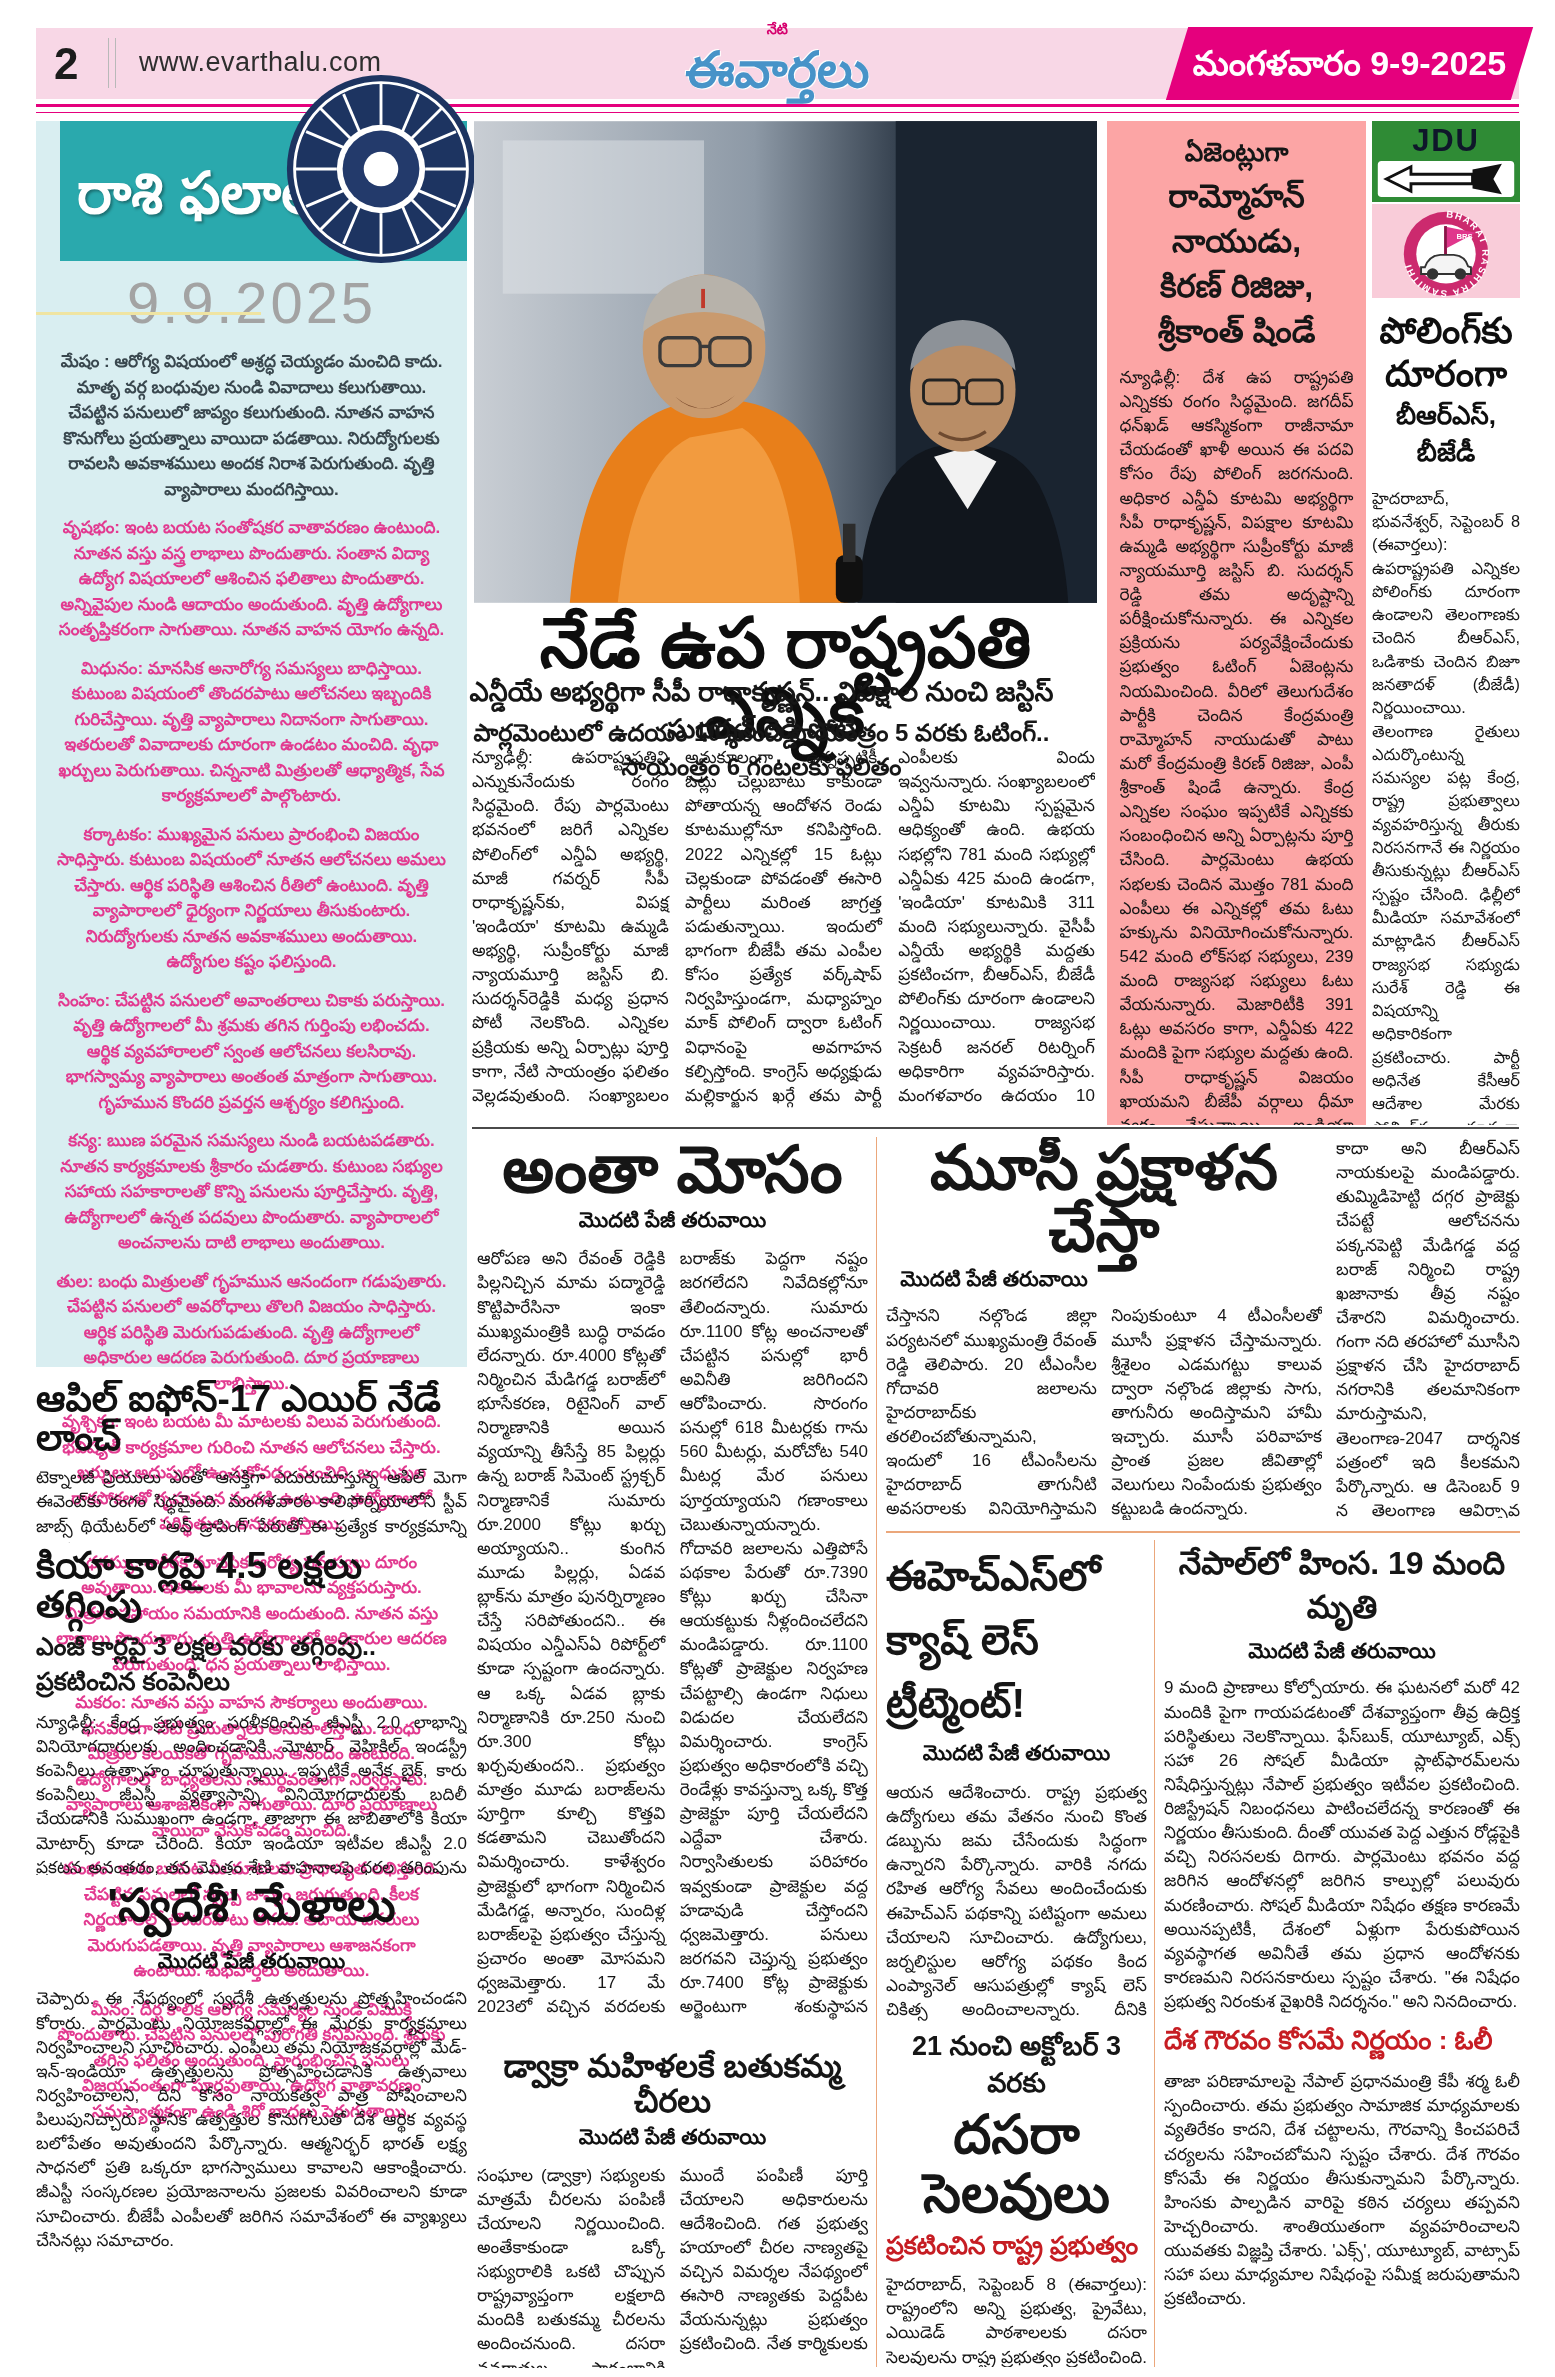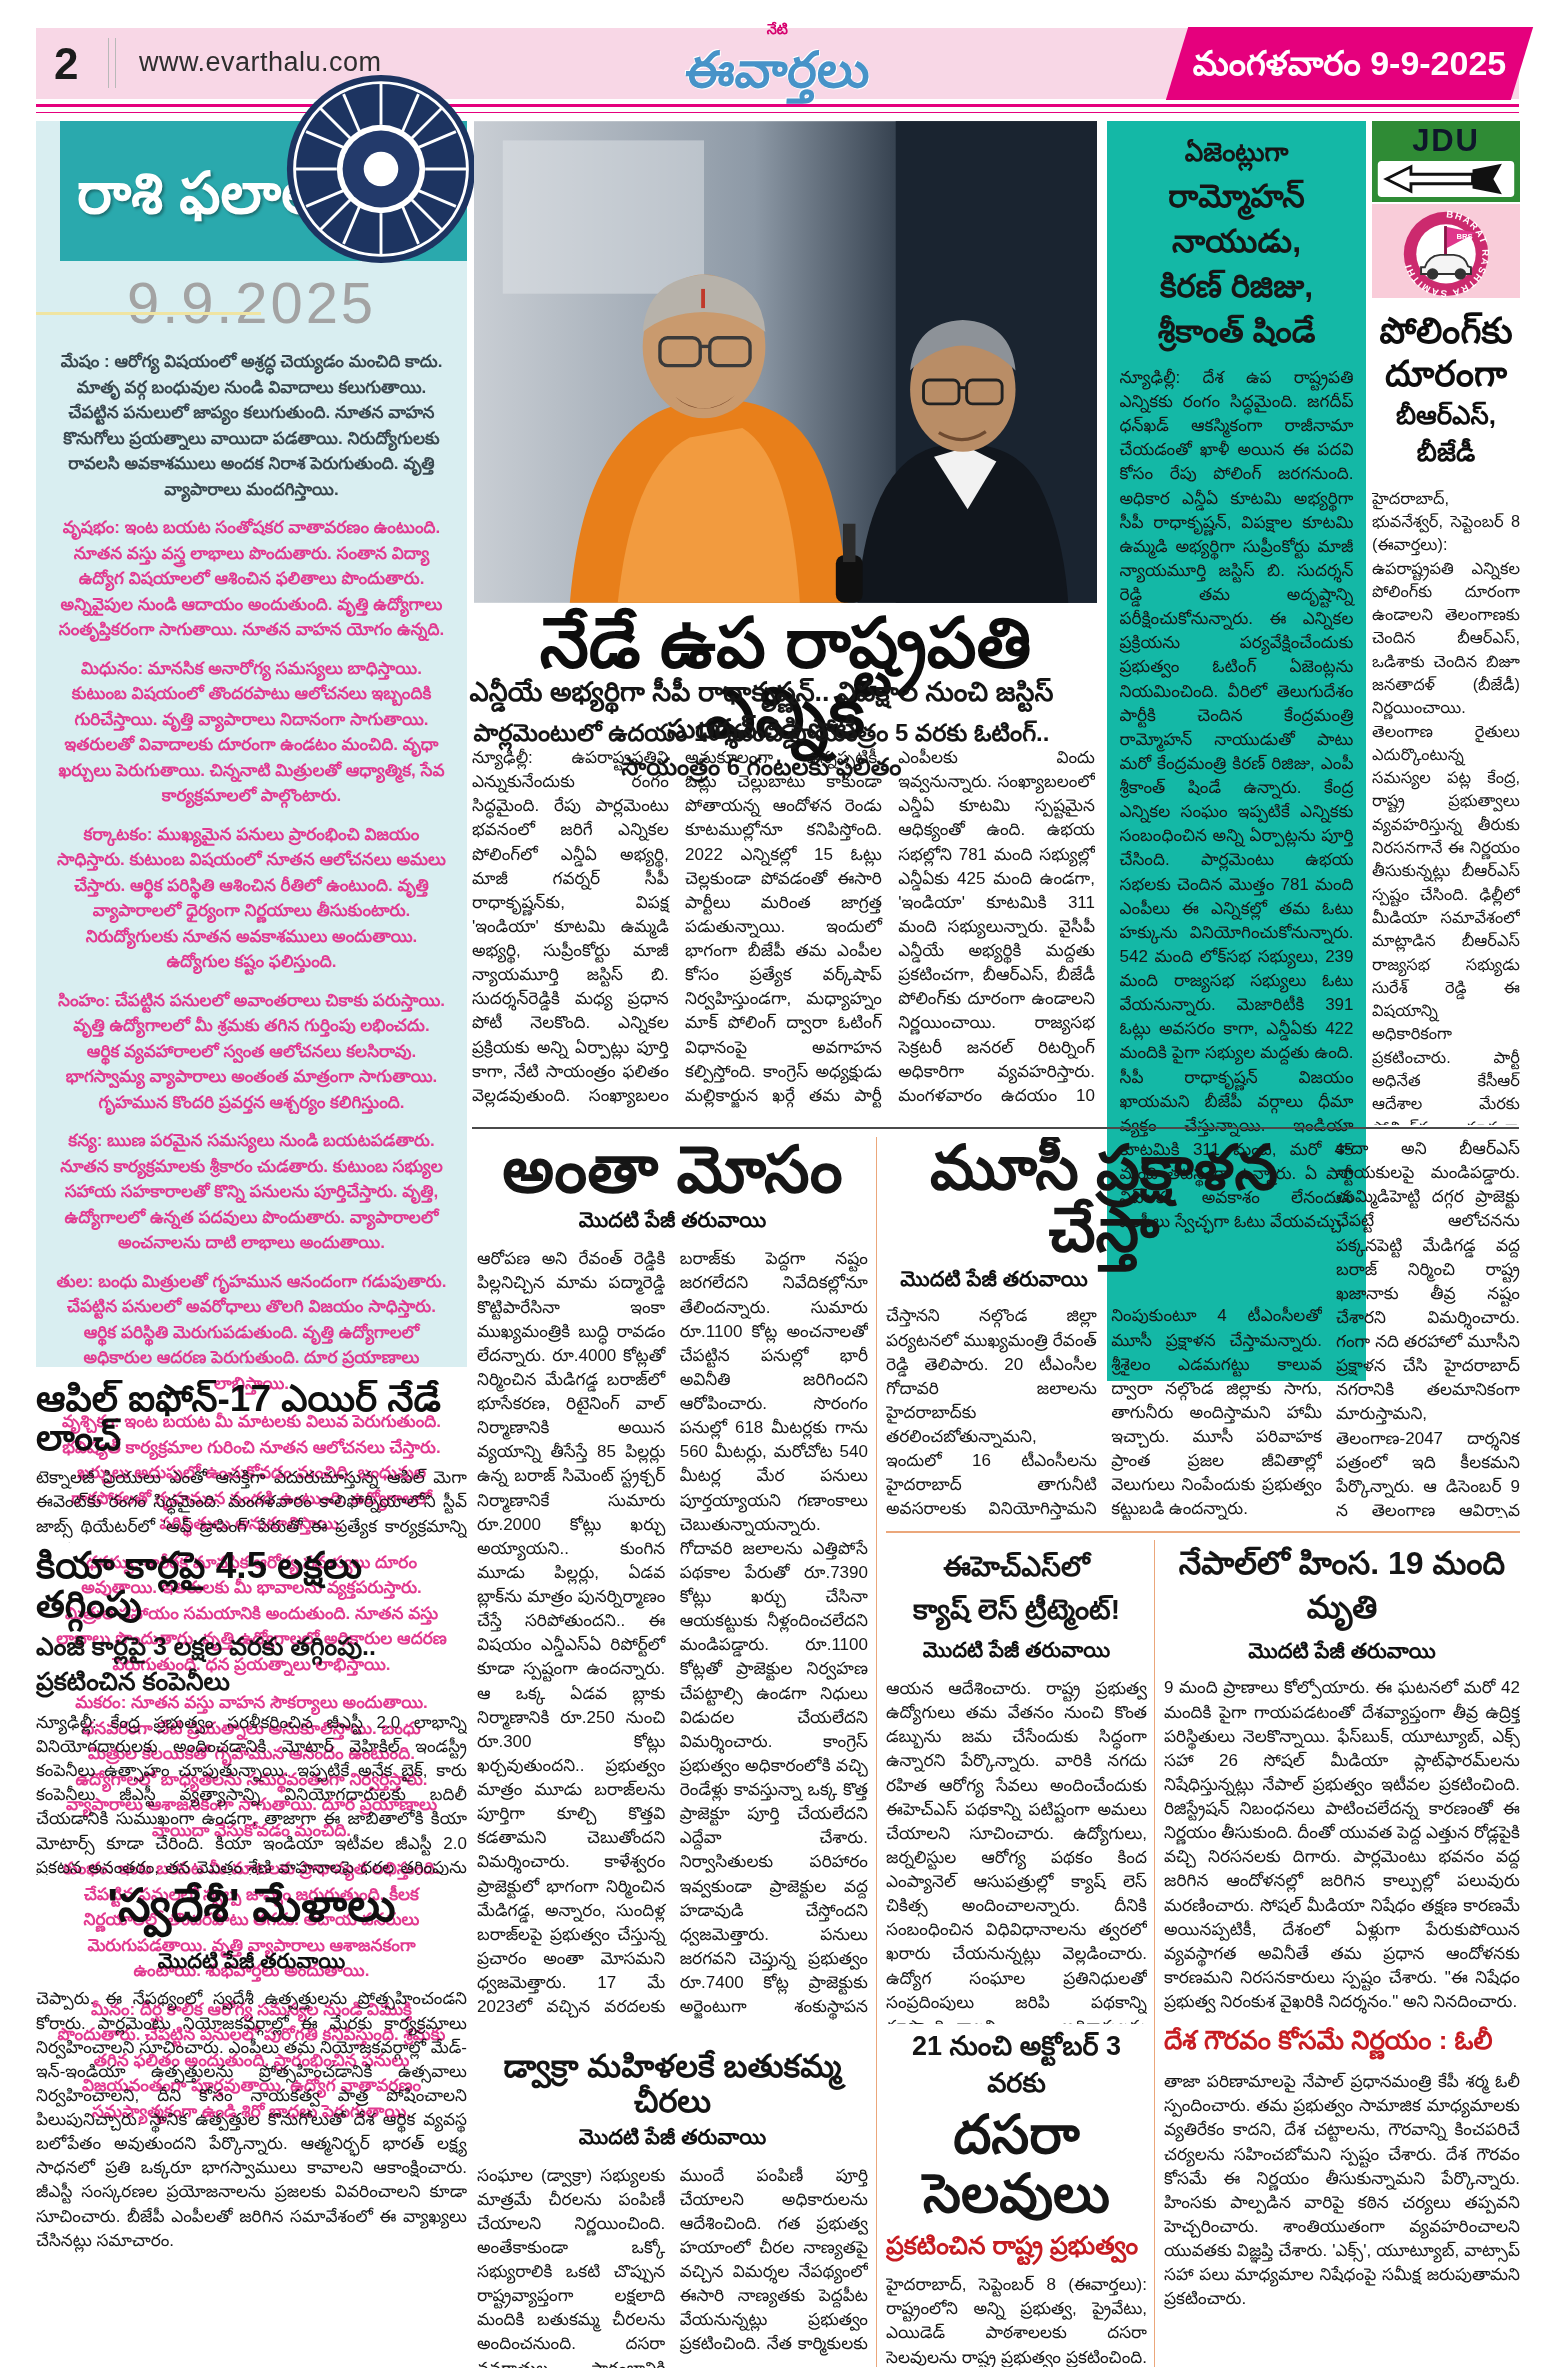--- a/index.html
+++ b/index.html
@@ -48,21 +48,21 @@
   .swadeshi p { margin-top:9.6px; }
 
   
   .lead-photo { position:absolute; left:474px; top:121px; width:623px; height:482px; overflow:hidden; }
   .lead-headline { position:absolute; left:474px; top:608px; width:623px; font-size:70px; font-weight:900; text-align:center; line-height:1; color:#0d0d0d; }
   .lead-sub1 { position:absolute; left:431px; top:677px; width:661px; text-align:center; font-size:27px; font-weight:900; }
   .lead-sub2 { position:absolute; left:431px; top:711px; width:661px; text-align:center; font-size:24px; font-weight:900;margin-top:8px; }
   .lead-body { position:absolute; left:472px; top:746px; width:623px; height:378px; column-count:3; column-gap:16.3px; column-fill:auto; overflow:hidden; }
 
   
-  .agents { position:absolute; left:1107px; top:121px; width:259px; height:1260px; background:#14b8a6; padding:16.3px 12.5px; overflow:hidden; }
+  .agents { position:absolute; left:1107px; top:121px; width:259px; height:1004px; background:#fca5a5; padding:16.3px 12.5px; overflow:hidden; }
   .agents .kicker { font-size:26px; font-weight:900; text-align:center; }
   .agents .aname { font-size:32px; font-weight:900; text-align:center; line-height:1.4; }
   .agents .body-text { margin-top:12.5px; font-size:17px; }
 
   
   .rightstrip { position:absolute; left:1372px; top:121px; width:148px; height:1004px; overflow:hidden; }
   .jdu { position:relative; width:148px; height:81px; background:#2f8b35; }
   .jdu .jdu-label { display:block; text-align:center; color:#0f172a; font-size:31px; font-weight:900; letter-spacing:1.9px; padding-top:1.9px; }
   .jdu svg { position:absolute; left:4.8px; top:40px; }
   .brs { position:relative; width:148px; height:94px; background:#f9ccd9; margin-top:1.9px; }
@@ -88,21 +88,21 @@
   
   .musi { position:absolute; left:886px; top:1137px; width:634px; height:383px; overflow:hidden; }
   .musi h2 { width:436px; font-size:62px; font-weight:900; text-align:center; line-height:1; }
   .musi .continued { width:216px; text-align:center; }
   .musi .body1 { margin-top:8.6px; width:436px; height:259px; column-count:2; column-gap:14.4px; column-fill:auto; overflow:hidden; }
   .musi .rightcol { position:absolute; left:450px; top:0; width:184px; height:381px; overflow:hidden; }
   .musi .body-text { font-size:17px; }
 
   
   .ehs { position:absolute; left:886px; top:1545px; width:261px; height:479px; overflow:hidden; }
-  .ehs h2 { font-size:28px; font-weight:900; text-align:center; line-height:1.55; }
+  .ehs h2 { font-size:41px; font-weight:900; text-align:left; line-height:1.55; }
   .ehs .body-text { margin-top:10.5px; font-size:17px; }
   .dasara { position:absolute; left:886px; top:2031px; width:261px; height:336px; overflow:hidden; }
   .dasara .kicker { font-size:27px; font-weight:900; text-align:center; }
   .dasara h2 { font-size:54px; font-weight:900; text-align:center; line-height:1.1; }
   .dasara .red-sub { font-size:25px; font-weight:900; color:#c61d23; margin-top:7.7px; }
   .dasara .body-text { margin-top:6.7px; font-size:17px; }
 
   
   .nepal { position:absolute; left:1164px; top:1545px; width:356px; height:822px; overflow:hidden; }
   .nepal h2 { font-size:32px; font-weight:900; text-align:center; }

